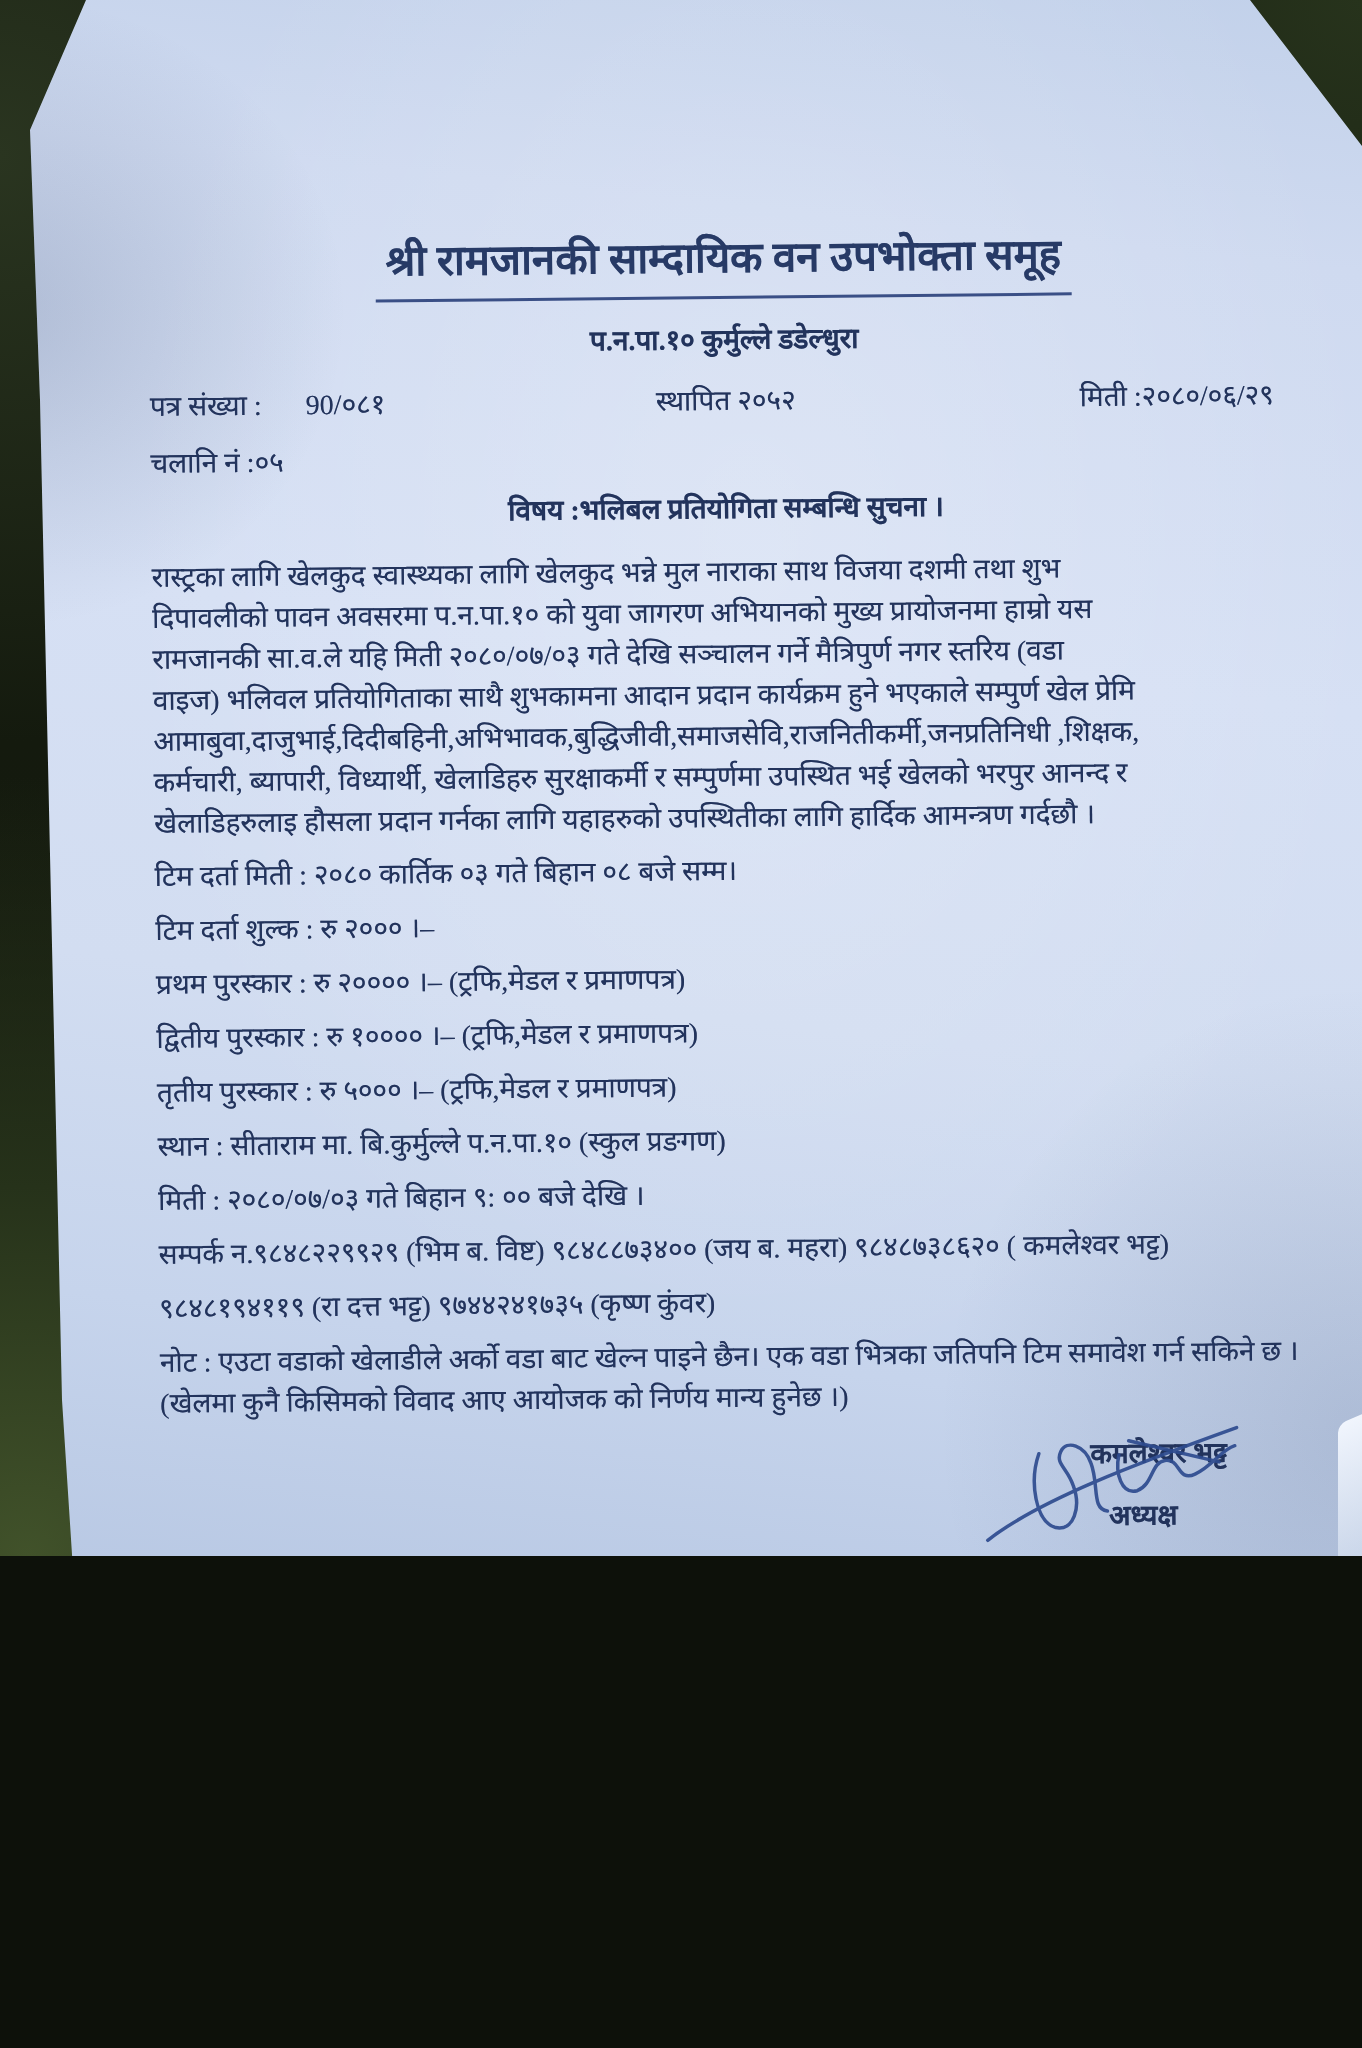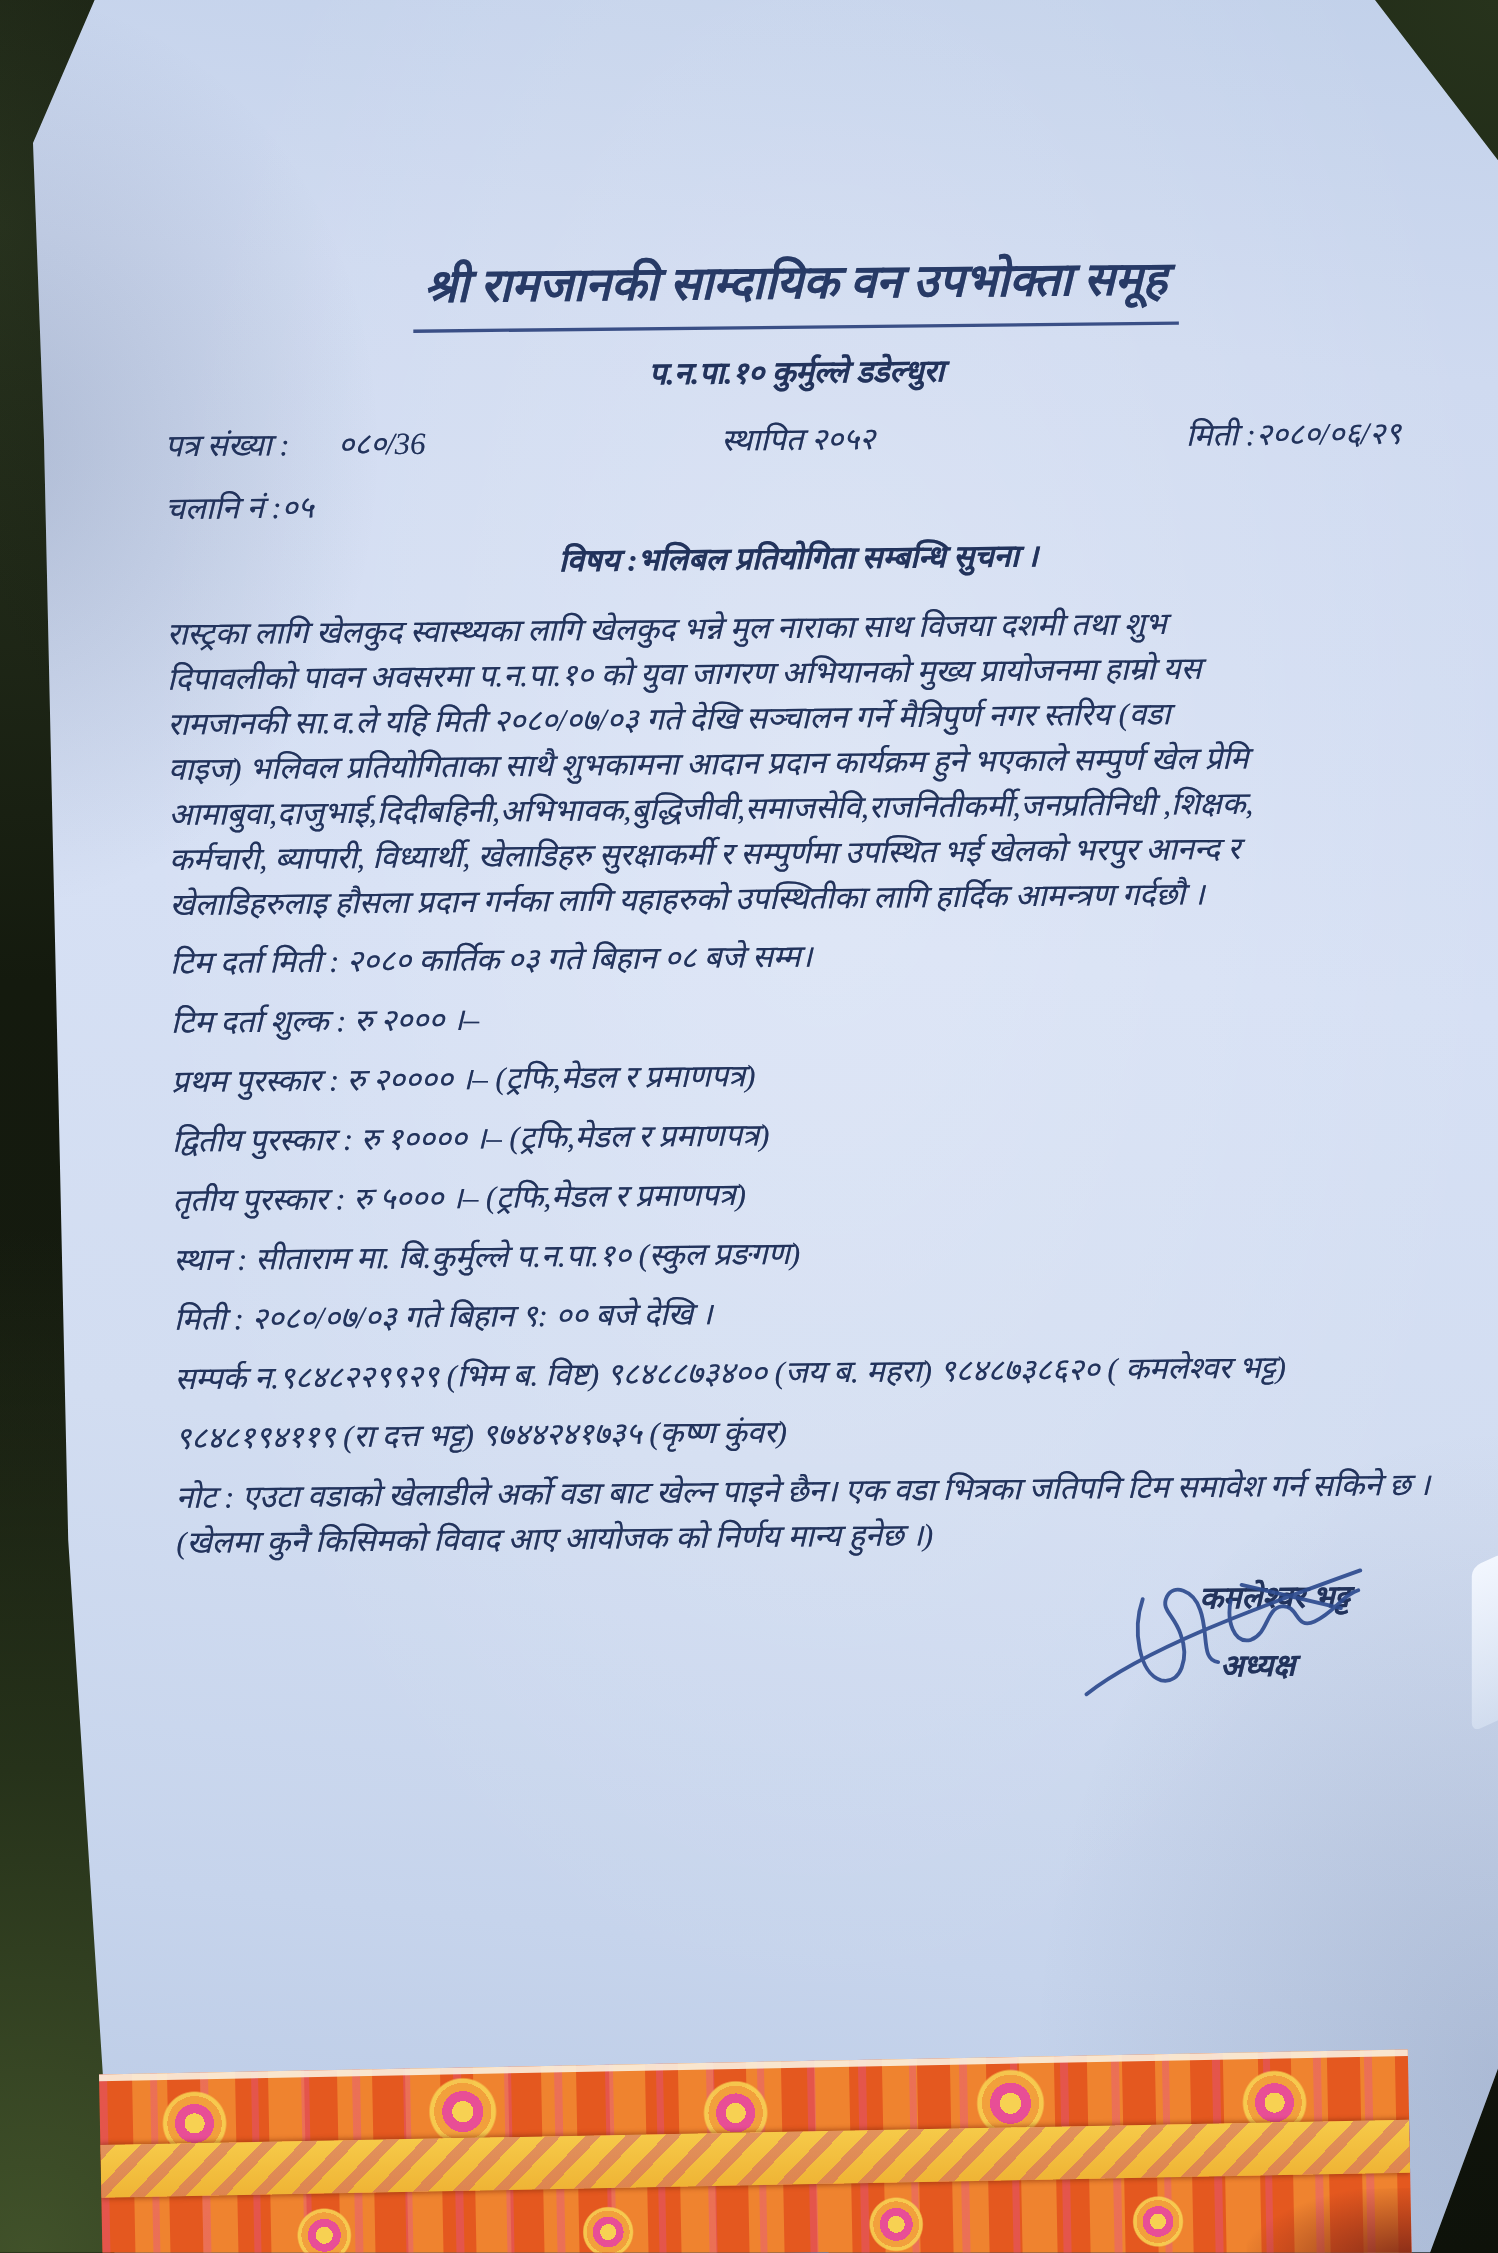--- a/index.html
+++ b/index.html
@@ -1,24 +1,23 @@
 <!DOCTYPE html>
 <html><head>
 <meta charset="utf-8">
 <style>
   html,body{margin:0;padding:0;background:#0d110a;}
   .photo{
-    position:relative;width:1362px;height:2048px;overflow:hidden;
+    position:relative;width:1362px;height:1556px;overflow:hidden;
     font-family:"Liberation Serif","DejaVu Serif",serif;
     background:
       radial-gradient(circle at 2% 100%, #41522a 0%, #26321a 18%, rgba(13,17,10,0) 38%),
       radial-gradient(circle at 100% 0%, #27331c 0%, #131a0d 30%, rgba(13,17,10,0) 60%),
       radial-gradient(circle at 0% 10%, #2a3520 0%, #141a0e 30%, rgba(13,17,10,0) 55%),
       linear-gradient(180deg,#11150c 0%, #161b10 60%, #0e120a 100%);
-    font-style: italic;
   }
   .paper{
     position:absolute;inset:0;
     clip-path:polygon(86px 0, 1250px 0, 1362px 146px, 1362px 1880px, 1300px 2048px, 104px 2048px, 62px 1400px, 40px 400px, 30px 130px);
     background:
       radial-gradient(ellipse at 55% 35%, rgba(255,255,255,.22) 0%, rgba(255,255,255,0) 60%),
       linear-gradient(186deg,#c2d1ea 0%, #cfdaf0 16%, #d6e0f4 42%, #d2ddf1 64%, #c6d4ec 84%, #b9c9e4 100%);
   }
   .paper::after{
     content:"";position:absolute;inset:0;
@@ -90,21 +89,21 @@
 
     <div class="title">
       <span>श्री रामजानकी साम्दायिक वन उपभोक्ता समूह</span>
     </div>
 
     <div class="subtitle">प.न.पा.१० कुर्मुल्ले डडेल्धुरा</div>
 
     <div class="refrow">
       <div class="c1">
         <span>पत्र संख्या :</span>
-        <span>०८०/36</span>
+        <span>90/०८१</span>
       </div>
       <div class="c2">स्थापित २०५२</div>
       <div class="c3">मिती :२०८०/०६/२९</div>
     </div>
 
     <div class="dispatch">चलानि नं :०५</div>
 
     <div class="subject">विषय :भलिबल प्रतियोगिता सम्बन्धि सुचना ।</div>
 
     <div class="bodypara">

